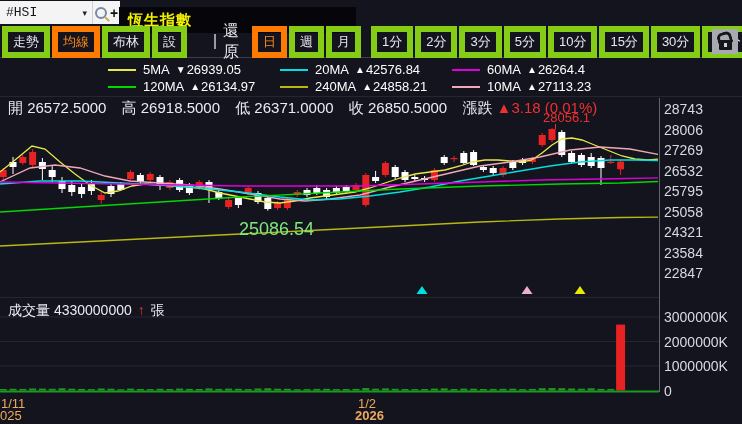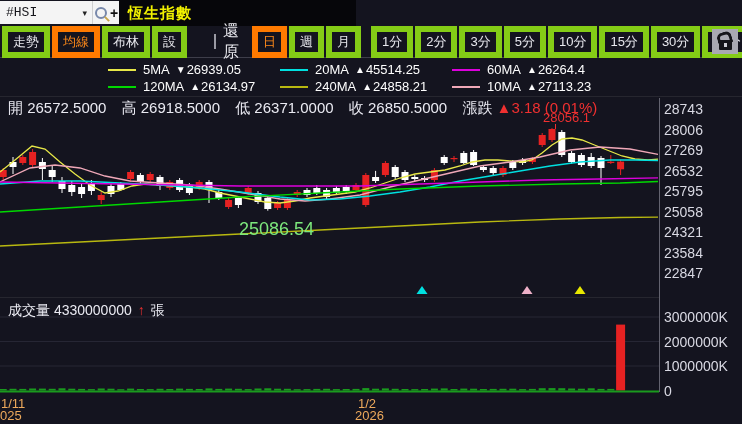--- a/index.html
+++ b/index.html
@@ -11,21 +11,21 @@
   .symbol-box { position:absolute; left:0; top:1px; width:92px; height:23px; background:#f4f4f4;
                 display:flex; align-items:center;justify-content:space-between; }
   .sym { color:#15151a; font-size:13px; padding-left:6px; flex:1; font-family:"Liberation Mono",monospace; }
   .dd  { color:#222; font-size:9px; padding-right:5px; }
   .search-cell { position:absolute; left:92px; top:1px; width:27px; height:23px; background:#f4f4f4;
                  border-left:1px solid #d0d0d0; display:flex; align-items:center; justify-content:center; gap:3px; }
   .mag { width:8px; height:8px; border:2px solid #7888aa; border-radius:50%; position:relative; }
   .mag::after { content:''; position:absolute; width:6px; height:2px; background:#c8a44a;
                 transform:rotate(45deg); right:-5px; bottom:-3px; }
   .plus { color:#111; font-weight:bold; font-size:14px; line-height:14px; }
-  .title-strip { position:absolute; left:119px; top:0; width:237px; height:26px; background:#06060a;
+  .title-strip { position:absolute; left:119px; top:7px; width:237px; height:26px; background:#06060a;
                  display:flex; align-items:center; }
   .title-strip span { color:#f2f200; font-size:15px; font-weight:bold; padding-left:9px; letter-spacing:1px; }
 
   
   .toolbar { position:absolute; top:26px; left:0; width:742px; height:31px;
              border-bottom:1px solid #3e3e4a; display:flex; align-items:center; }
   .tbtn { border:6px solid #84cc16; color:#e8e8ee; font-size:13px; padding:2px 5px; margin-left:2px;
           line-height:16px; white-space:nowrap; cursor:default; background:transparent; }
   .tbtn.active { border-color:#ff7a00; color:#ff8a1a; }
   .chk { width:13px; height:13px; background:#ffffff; border:1px solid #9a9aa4; margin-left:27px; }
@@ -55,21 +55,21 @@
   .ohlc .grp { margin-right:11px; }
   .ohlc .red { color:#f03030;margin-top:22px; }
   .ann-high { position:absolute; left:543px; top:110px; color:#f03030; font-size:13px; }
   .ann-low  { position:absolute; left:239px; top:219px; color:#7de87d; font-size:18px; }
   .vol-header { position:absolute; left:8px; top:302px; font-size:14px; color:#eaeaf2; }
   .vol-header .red { color:#f03030; padding:0 2px; }
   .date-label { position:absolute; color:#eda95c; font-size:13px; }
   #date-m1 { left:1px;  top:396px; }
   #date-y1 { left:0px;  top:408px; }
   #date-m2 { left:358px; top:396px; }
-  #date-y2 { left:355px; top:408px; }
+  #date-y2 { left:355px; top:408px;font-weight:bold; }
 </style>
 </head>
 <body>
 
 <div class="app">
 
   <div class="row1">
     <div class="symbol-box">
       <span class="sym">#HSI</span>
       <span class="dd">▾</span>
@@ -113,21 +113,21 @@
       <span class="lentry">
         <span class="swatch" style="background: rgb(232, 232, 72);"></span>
         <span class="lname">5MA</span>
         <span class="larrow">▼</span>
         <span class="lvalue">26939.05</span>
       </span>
       <span class="lentry">
         <span class="swatch" style="background: rgb(0, 224, 224);"></span>
         <span class="lname">20MA</span>
         <span class="larrow">▲</span>
-        <span class="lvalue">45514.25</span>
+        <span class="lvalue">42576.84</span>
       </span>
       <span class="lentry">
         <span class="swatch" style="background: rgb(221, 0, 221);"></span>
         <span class="lname">60MA</span>
         <span class="larrow">▲</span>
         <span class="lvalue">26264.4</span>
       </span>
     </div>
     <div class="lrow">
       <span class="lentry">

